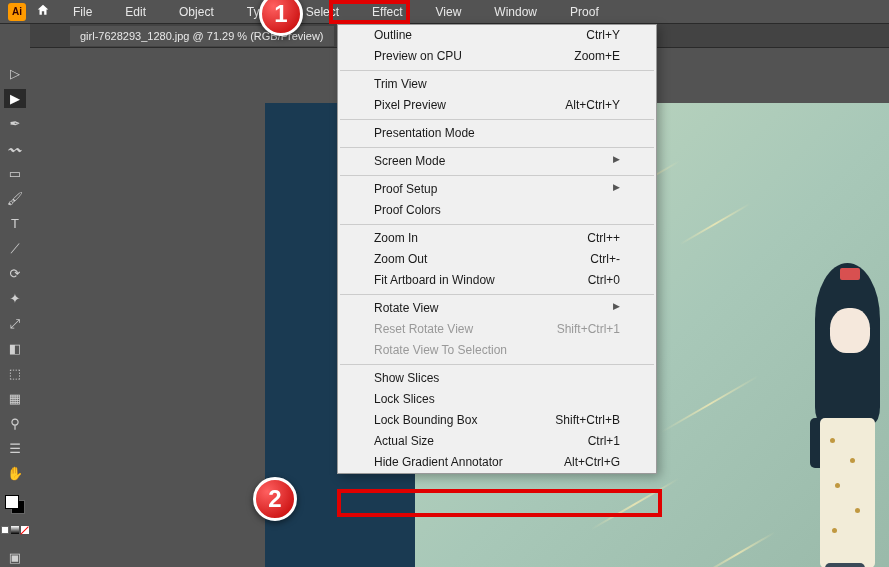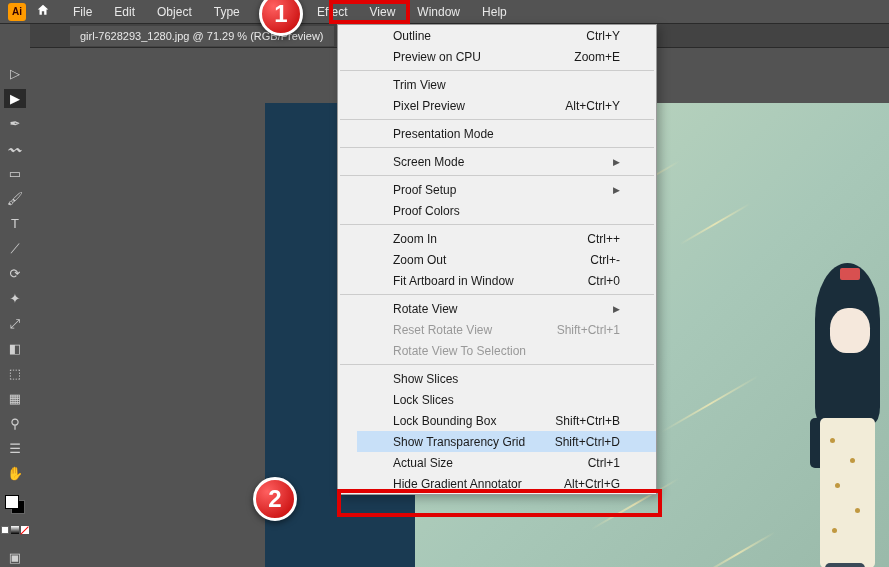--- a/index.html
+++ b/index.html
@@ -1,21 +1,21 @@
 <!DOCTYPE html>
 <html><head>
 <meta charset="utf-8">
 <style>
 * { margin: 0; padding: 0; box-sizing: border-box; font-family: "Segoe UI", Tahoma, sans-serif; }
 body { background: #535353; width: 889px; height: 567px; overflow: hidden; position: relative; }
 
 .topbar { height: 24px; background: #535353; display: flex; align-items: center; padding: 0 8px; border-bottom: 1px solid #2a2a2a; }
 .topbar .app-icon { width: 18px; height: 18px; background: #ff9a00; border-radius: 3px; display: flex; align-items: center; justify-content: center; font-size: 10px; font-weight: bold; color: #330000; margin-right: 10px; }
 .topbar .home-icon { color: #fff; font-size: 14px; margin-right: 14px; }
-.menubar { display: flex; gap: 4px; }
+.menubar { display: flex; gap: 15px; }
 .menubar .menu-item { color: #e8e8e8; font-size: 12px; padding: 3px 9px; cursor: default; }
 
 .doctab-row { height: 24px; background: #434343; display: flex; align-items: center; padding-left: 40px; border-bottom: 1px solid #2a2a2a; }
 .doctab { color: #e8e8e8; font-size: 11px; padding: 4px 10px; background: #535353; }
 
 .workspace { position: absolute; top: 24px; left: 0; right: 0; bottom: 0; display: flex; }
 .toolbar { width: 30px; background: #535353; display: flex; flex-direction: column; align-items: center; padding-top: 40px; gap: 6px; }
 .toolbar .tool { width: 22px; height: 20px; color: #d0d0d0; display: flex; align-items: center; justify-content: center; font-size: 13px; }
 .toolbar .tool.active { background: #2a2a2a; color: #fff; }
 .toolbar .swatch-pair { position: relative; width: 20px; height: 20px; margin-top: 6px; }
@@ -31,21 +31,21 @@
 .character { position: absolute; right: 0; top: 160px; width: 90px; height: 380px; }
 .hair { position: absolute; top: 0; right: 10px; width: 65px; height: 160px; background: #1a2d3a; border-radius: 50% 50% 10% 10% / 35% 35% 10% 10%; }
 .face { position: absolute; top: 45px; right: 20px; width: 40px; height: 45px; background: #f5e8dc; border-radius: 45% 45% 40% 40%; }
 .ribbon { position: absolute; top: 5px; right: 30px; width: 20px; height: 12px; background: #d85050; border-radius: 2px; }
 .dress { position: absolute; top: 155px; right: 15px; width: 55px; height: 150px; background: #f2ecd8; border-radius: 5px; }
 .dress .dot { position: absolute; width: 5px; height: 5px; background: #c09840; border-radius: 50%; }
 .sleeve { position: absolute; top: 155px; right: 50px; width: 30px; height: 50px; background: #1a2d3a; border-radius: 5px; }
 .legs { position: absolute; top: 300px; right: 25px; width: 40px; height: 100px; background: #3a4a58; border-radius: 5px; }
 
 .dropdown { position: absolute; top: 24px; left: 337px; width: 320px; background: #f0f0f0; border: 1px solid #999; box-shadow: 3px 3px 10px rgba(0,0,0,0.3); z-index: 100; }
-.dropdown .item { display: flex; justify-content: space-between; align-items: center; padding: 3px 36px; font-size: 12px; color: #1a1a1a; height: 21px; margin-left: 19px; }
+.dropdown .item { display: flex; justify-content: space-between; padding: 3px 36px; font-size: 12px; color: #1a1a1a; height: 21px; }
 .dropdown .item.disabled { color: #999; }
 .dropdown .item.highlighted { background: #c8e0f8; }
 .dropdown .sep { height: 1px; background: #ccc; margin: 3px 2px; }
 .dropdown .item .arrow { font-size: 9px; color: #555; }
 
 .callout { position: absolute; width: 44px; height: 44px; border-radius: 50%; background: radial-gradient(circle at 30% 30%, #ff6060, #c00000); border: 3px solid #fff; box-shadow: 0 2px 6px rgba(0,0,0,0.5); display: flex; align-items: center; justify-content: center; color: #fff; font-size: 24px; font-weight: bold; z-index: 200; }
 .callout-box { position: absolute; border: 4px solid #e00000; z-index: 150; pointer-events: none; }
 </style>
 </head>
 <body>
@@ -59,21 +59,21 @@
   </div>
   <div class="menubar">
     <div class="menu-item">File</div>
     <div class="menu-item">Edit</div>
     <div class="menu-item">Object</div>
     <div class="menu-item">Type</div>
     <div class="menu-item">Select</div>
     <div class="menu-item">Effect</div>
     <div class="menu-item">View</div>
     <div class="menu-item">Window</div>
-    <div class="menu-item">Help</div>
+    <div class="menu-item">Proof</div>
   </div>
 </div>
 
 <div class="workspace">
 
   <div class="doctab-row" style="position:absolute;top:0;left:30px;right:0;">
     <div class="doctab">girl-7628293_1280.jpg @ 71.29 % (RGB/Preview)</div>
   </div>
 
   <div class="toolbar">
@@ -202,24 +202,20 @@
     <div class="item">
       <span>Show Slices</span>
     </div>
     <div class="item">
       <span>Lock Slices</span>
     </div>
     <div class="item">
       <span>Lock Bounding Box</span>
       <span>Shift+Ctrl+B</span>
     </div>
-    <div class="item highlighted">
-      <span>Show Transparency Grid</span>
-      <span>Shift+Ctrl+D</span>
-    </div>
     <div class="item">
       <span>Actual Size</span>
       <span>Ctrl+1</span>
     </div>
     <div class="item">
       <span>Hide Gradient Annotator</span>
       <span>Alt+Ctrl+G</span>
     </div>
   </div>
 

